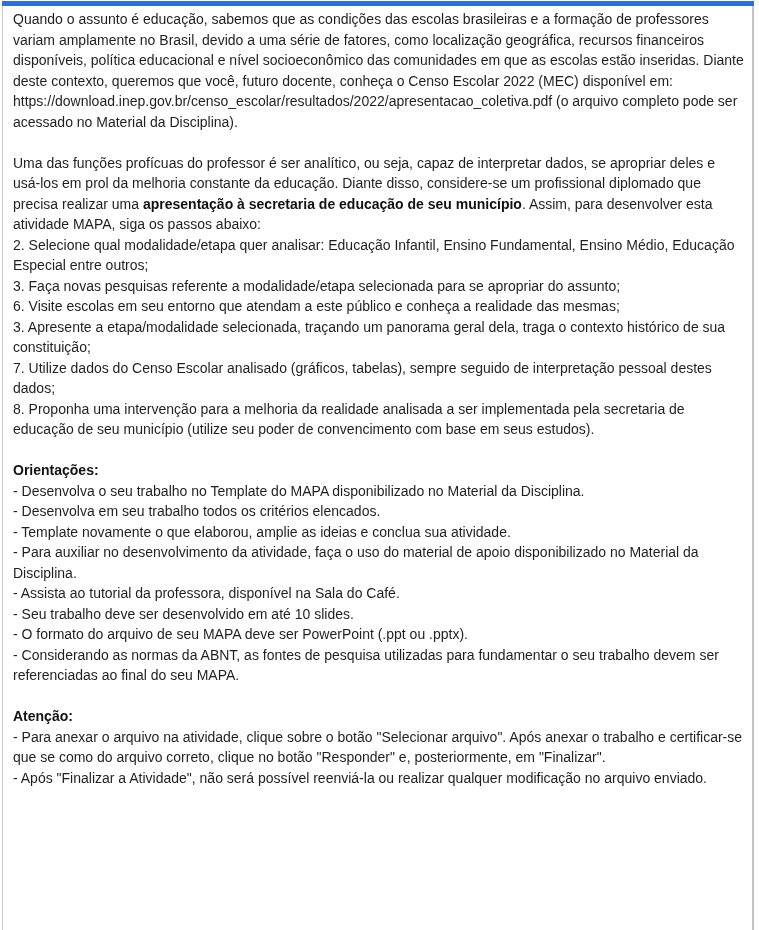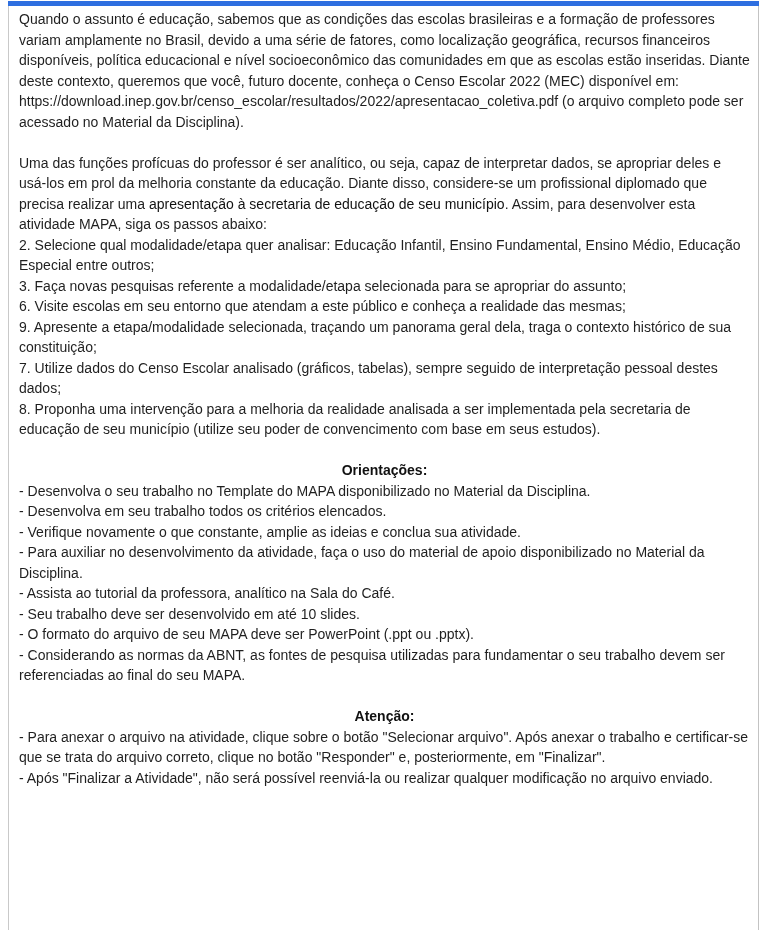--- a/index.html
+++ b/index.html
@@ -12,21 +12,21 @@
     height: 930px;
     overflow: hidden;
     font-family: "Liberation Sans", "DejaVu Sans", sans-serif;
     font-size: 14px;
     line-height: 20.5px;
     color: #1f1f1f;
     -webkit-font-smoothing: antialiased;
   }
   .panel {
     box-sizing: border-box;
-    margin-left: 8px;
+    margin-left: 2px;
     margin-top: 1px;
     width: 752px;
     min-height: 929px;
     border-left: 1px solid #c9c9c9;
     border-right: 2px solid #c3c3c3;
     background: #ffffff;
   }
   .accent-bar {
     height: 5px;
     background: #2e6fe0;
@@ -38,68 +38,67 @@
   .para {
     margin: 0 0 20.5px 0;
   }
   .block {
     margin: 0;
   }
   .gap-after {
     margin-bottom: 20.5px;
   }
   .bold {
-    font-weight: normal;
+    font-weight: bold;
     color: #111111;
   }
   .heading {
     font-weight: bold;
     color: #111111;
     margin: 0;
-    text-align: center;
   }
   .line-item {
     margin: 0;
   }
 </style>
 </head>
 <body>
 
 <div class="panel">
   <div class="accent-bar"></div>
   <div class="panel-body">
 
     <p class="para"><span>Quando o assunto é educação, sabemos que as condições das escolas brasileiras e a formação de professores variam amplamente no Brasil, devido a uma série de fatores, como localização geográfica, recursos financeiros disponíveis, política educacional e nível socioeconômico das comunidades em que as escolas estão inseridas. Diante deste contexto, queremos que você, futuro docente, conheça o Censo Escolar 2022 (MEC) disponível em: </span><span>https://download.inep.gov.br/censo_escolar/resultados/2022/apresentacao_coletiva.pdf</span><span> (o arquivo completo pode ser acessado no Material da Disciplina).</span></p>
 
     <p class="block"><span>Uma das funções profícuas do professor é ser analítico, ou seja, capaz de interpretar dados, se apropriar deles e usá-los em prol da melhoria constante da educação. Diante disso, considere-se um profissional diplomado que precisa realizar uma </span><span class="bold">apresentação à secretaria de educação de seu município</span><span>. Assim, para desenvolver esta atividade MAPA, siga os passos abaixo:</span></p>
 
     <div class="block gap-after">
         <div class="line-item">2. Selecione qual modalidade/etapa quer analisar: Educação Infantil, Ensino Fundamental, Ensino Médio, Educação Especial entre outros;</div>
         <div class="line-item">3. Faça novas pesquisas referente a modalidade/etapa selecionada para se apropriar do assunto;</div>
         <div class="line-item">6. Visite escolas em seu entorno que atendam a este público e conheça a realidade das mesmas;</div>
-        <div class="line-item">9. Apresente a etapa/modalidade selecionada, traçando um panorama geral dela, traga o contexto histórico de sua constituição;</div>
+        <div class="line-item">3. Apresente a etapa/modalidade selecionada, traçando um panorama geral dela, traga o contexto histórico de sua constituição;</div>
         <div class="line-item">7. Utilize dados do Censo Escolar analisado (gráficos, tabelas), sempre seguido de interpretação pessoal destes dados;</div>
         <div class="line-item">8. Proponha uma intervenção para a melhoria da realidade analisada a ser implementada pela secretaria de educação de seu município (utilize seu poder de convencimento com base em seus estudos).</div>
       </div>
 
     <p class="heading">Orientações:</p>
 
     <div class="block gap-after">
         <div class="line-item">- Desenvolva o seu trabalho no Template do MAPA disponibilizado no Material da Disciplina.</div>
         <div class="line-item">- Desenvolva em seu trabalho todos os critérios elencados.</div>
-        <div class="line-item">- Verifique novamente o que constante, amplie as ideias e conclua sua atividade.</div>
+        <div class="line-item">- Template novamente o que elaborou, amplie as ideias e conclua sua atividade.</div>
         <div class="line-item">- Para auxiliar no desenvolvimento da atividade, faça o uso do material de apoio disponibilizado no Material da Disciplina.</div>
-        <div class="line-item">- Assista ao tutorial da professora, analítico na Sala do Café.</div>
+        <div class="line-item">- Assista ao tutorial da professora, disponível na Sala do Café.</div>
         <div class="line-item">- Seu trabalho deve ser desenvolvido em até 10 slides.</div>
         <div class="line-item">- O formato do arquivo de seu MAPA deve ser PowerPoint (.ppt ou .pptx).</div>
         <div class="line-item">- Considerando as normas da ABNT, as fontes de pesquisa utilizadas para fundamentar o seu trabalho devem ser referenciadas ao final do seu MAPA.</div>
       </div>
 
     <p class="heading">Atenção:</p>
 
     <div class="block gap-after">
-        <div class="line-item">- Para anexar o arquivo na atividade, clique sobre o botão "Selecionar arquivo". Após anexar o trabalho e certificar-se que se trata do arquivo correto, clique no botão "Responder" e, posteriormente, em "Finalizar".</div>
+        <div class="line-item">- Para anexar o arquivo na atividade, clique sobre o botão "Selecionar arquivo". Após anexar o trabalho e certificar-se que se como do arquivo correto, clique no botão "Responder" e, posteriormente, em "Finalizar".</div>
         <div class="line-item">- Após "Finalizar a Atividade", não será possível reenviá-la ou realizar qualquer modificação no arquivo enviado.</div>
       </div>
 
 
   </div>
 </div>
 
 </body></html>

